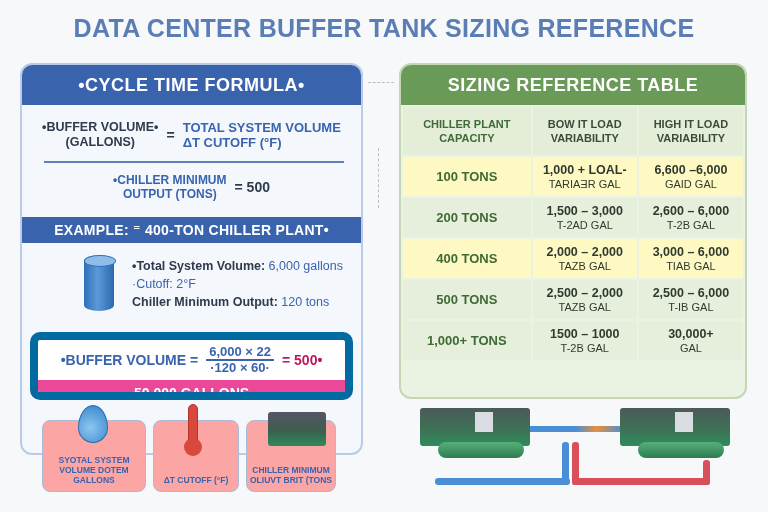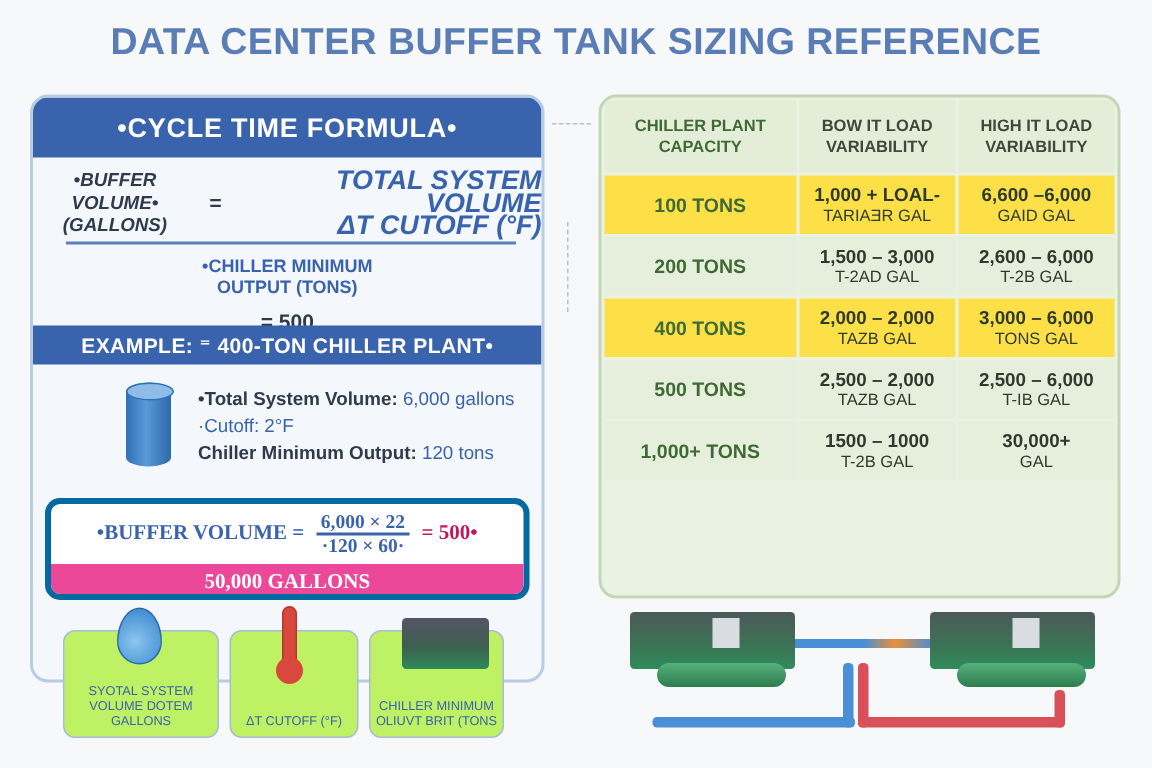--- a/index.html
+++ b/index.html
@@ -20,29 +20,29 @@
     border: 2px solid #b9cbe5; border-radius: 12px; background: #f4f8fd;
     overflow: hidden;
   }
   .lp-head {
     height: 40px; background: #3a63ae; color: #fff;
     font-weight: bold; font-size: 18px; text-align: center; line-height: 40px;
     letter-spacing: 0.5px;
   }
   .formula1 {
     position: absolute; left: 0; top: 48px; width: 100%; height: 44px;
-    display: flex; align-items: center; justify-content: center; gap: 8px; font-style: italic;
+    display: flex; align-items: center; justify-content: center; gap: 8px;
   }
   .f-left { text-align: center; font-weight: bold; color: #2f3a4d; font-size: 12.5px; line-height: 15px; }
   .f-eq { font-weight: bold; font-size: 14px; color: #2f3a4d; }
-  .f-right { text-align: right; font-weight: bold; color: #3a63ae; font-size: 18px; line-height: 15px; }
+  .f-right { text-align: left; font-weight: bold; color: #3a63ae; font-size: 13px; line-height: 15px; }
   .divline { position: absolute; left: 22px; width: 300px; top: 96px; height: 2px; background: #5e7fbd; }
   .formula2 {
     position: absolute; left: 0; top: 105px; width: 100%; height: 34px;
-    display: flex; align-items: center; gap: 8px; flex-direction: column;
+    display: flex; align-items: center; justify-content: center; gap: 8px;
   }
   .f2-text { text-align: center; font-weight: bold; color: #3a63ae; font-size: 12px; line-height: 14px; }
   .f2-val { font-weight: bold; color: #2f3a4d; font-size: 14px; }
   .ex-head {
     position: absolute; left: 0; top: 152px; width: 100%; height: 26px;
     background: #3a63ae; color: #fff; font-weight: bold; font-size: 14px;
     text-align: center; line-height: 26px; letter-spacing: 0.3px;
   }
   .ex-body { position: absolute; left: 0; top: 188px; width: 100%; height: 60px; margin-left: 34px; }
   .barrel {
@@ -52,37 +52,37 @@
   }
   .barrel::before {
     content: ""; position: absolute; left: 0; top: 0; width: 30px; height: 10px;
     border-radius: 50%; background: #8fbde8; border: 1px solid #2f6fb8;
   }
   .ex-lines { position: absolute; left: 76px; top: 4px; font-size: 12.5px; line-height: 18px; }
   .ex-lines .k { font-weight: bold; color: #2f3a4d; }
   .ex-lines .v { color: #3a63ae; }
   .calc-box {
     position: absolute; left: 8px; top: 267px; width: 323px; height: 68px;
-    border: 4px solid #0369a1; border-radius: 10px; background: #fff; overflow: hidden; font-family: Liberation Serif, serif;
+    border: 8px solid #0369a1; border-radius: 10px; background: #fff; overflow: hidden;
   }
   .calc-row {
     height: 40px; display: flex; align-items: center; justify-content: center; gap: 8px;
   }
   .calc-label { font-weight: bold; color: #3a63ae; font-size: 14px; }
   .frac { display: inline-flex; flex-direction: column; align-items: center; font-weight: bold; color: #3a63ae; font-size: 13px; line-height: 14px; }
   .frac .num { border-bottom: 2px solid #3a63ae; padding: 0 3px; }
   .calc-res { font-weight: bold; color: #be185d; font-size: 14px; }
   .calc-total {
     height: 26px; background: #ec4899; color: #fff; font-weight: bold; font-size: 14px;
     text-align: center; line-height: 26px;
   }
   .icon-card {
     position: absolute; top: 420px; height: 72px; border: 1.5px solid #a9bbd8;
-    border-radius: 8px; background: #bef264;
-    font-size: 8.5px; font-weight: normal; color: #3a63ae; text-align: center;
+    border-radius: 8px; background: #fca5a5;
+    font-size: 8.5px; font-weight: bold; color: #3a63ae; text-align: center;
   }
   .icon-card .lbl { position: absolute; bottom: 6px; left: 0; width: 100%; line-height: 10px; }
   .drop {
     position: absolute; left: 78px; top: 405px; width: 30px; height: 38px;
     background: radial-gradient(circle at 40% 60%, #8cc6f0, #2f7fc9);
     border-radius: 50% 50% 50% 50% / 60% 60% 40% 40%;
     border: 1px solid #2a6aad;
   }
   .thermo {
     position: absolute; left: 188px; top: 404px; width: 10px; height: 40px;
@@ -108,21 +108,21 @@
     text-align: center; line-height: 40px; letter-spacing: 0.5px;
   }
   table { border-collapse: separate; border-spacing: 2px; width: 100%; }
   td, th { text-align: center; vertical-align: middle; }
   th {
     height: 48px; background: #e3edd8; color: #3f6a35; font-size: 11px; font-weight: bold; line-height: 14px;
   }
   th.cap { color: #3f6a35; }
   th.var { color: #3c4a3a; font-weight: normal; font-weight: bold; }
   td { height: 39px; font-size: 12.5px; }
-  tr.odd td { background: #fde047; }
+  tr.odd td { background: #fef9c3; }
   tr.even td { background: #e6efdc; }
   td.cap { color: #3f6a35; font-weight: bold; font-size: 13px; }
   td.val { color: #2f3a2f; font-weight: bold; line-height: 14px; }
   td.val .sub { display: block; font-weight: normal; font-size: 11px; color: #2f3a2f; }
   
   .plant { position: absolute; top: 408px; height: 55px; width: 110px; }
   .plant .body {
     position: absolute; left: 0; top: 0; width: 110px; height: 38px;
     background: linear-gradient(180deg, #4b5a58, #3c7456 60%, #2e8c5b);
     border-radius: 3px;
@@ -196,20 +196,21 @@
 </div>
 <div class="icon-card" style="left:246px;width:90px;">
   <div class="lbl">CHILLER MINIMUM OLIUVT BRIT (TONS</div>
 </div>
 <div class="drop"></div>
 <div class="thermo"></div>
 <div class="thermo-bulb"></div>
 <div class="mini-chiller"></div>
 
 <div class="right-panel">
+  <div class="rp-head">SIZING REFERENCE TABLE</div>
   <table>
     <thead>
       <tr>
         <th class="cap" style="width:38%">CHILLER PLANT CAPACITY</th>
         <th class="var" style="width:31%">BOW IT LOAD VARIABILITY</th>
         <th class="var" style="width:31%">HIGH IT LOAD VARIABILITY</th>
       </tr>
     </thead>
     <tbody>
       <tr class="odd">
@@ -218,21 +219,21 @@
         <td class="val"><span>6,600 –6,000</span><span class="sub">GAID GAL</span></td>
       </tr>
       <tr class="even">
         <td class="cap">200 TONS</td>
         <td class="val"><span>1,500 – 3,000</span><span class="sub">T-2AD GAL</span></td>
         <td class="val"><span>2,600 – 6,000</span><span class="sub">T-2B GAL</span></td>
       </tr>
       <tr class="odd">
         <td class="cap">400 TONS</td>
         <td class="val"><span>2,000 – 2,000</span><span class="sub">TAZB GAL</span></td>
-        <td class="val"><span>3,000 – 6,000</span><span class="sub">TONS GAL</span></td>
+        <td class="val"><span>3,000 – 6,000</span><span class="sub">TIAB GAL</span></td>
       </tr>
       <tr class="even">
         <td class="cap">500 TONS</td>
         <td class="val"><span>2,500 – 2,000</span><span class="sub">TAZB GAL</span></td>
         <td class="val"><span>2,500 – 6,000</span><span class="sub">T-IB GAL</span></td>
       </tr>
       <tr class="even">
         <td class="cap">1,000+ TONS</td>
         <td class="val"><span>1500 – 1000</span><span class="sub">T-2B GAL</span></td>
         <td class="val"><span>30,000+</span><span class="sub">GAL</span></td>

